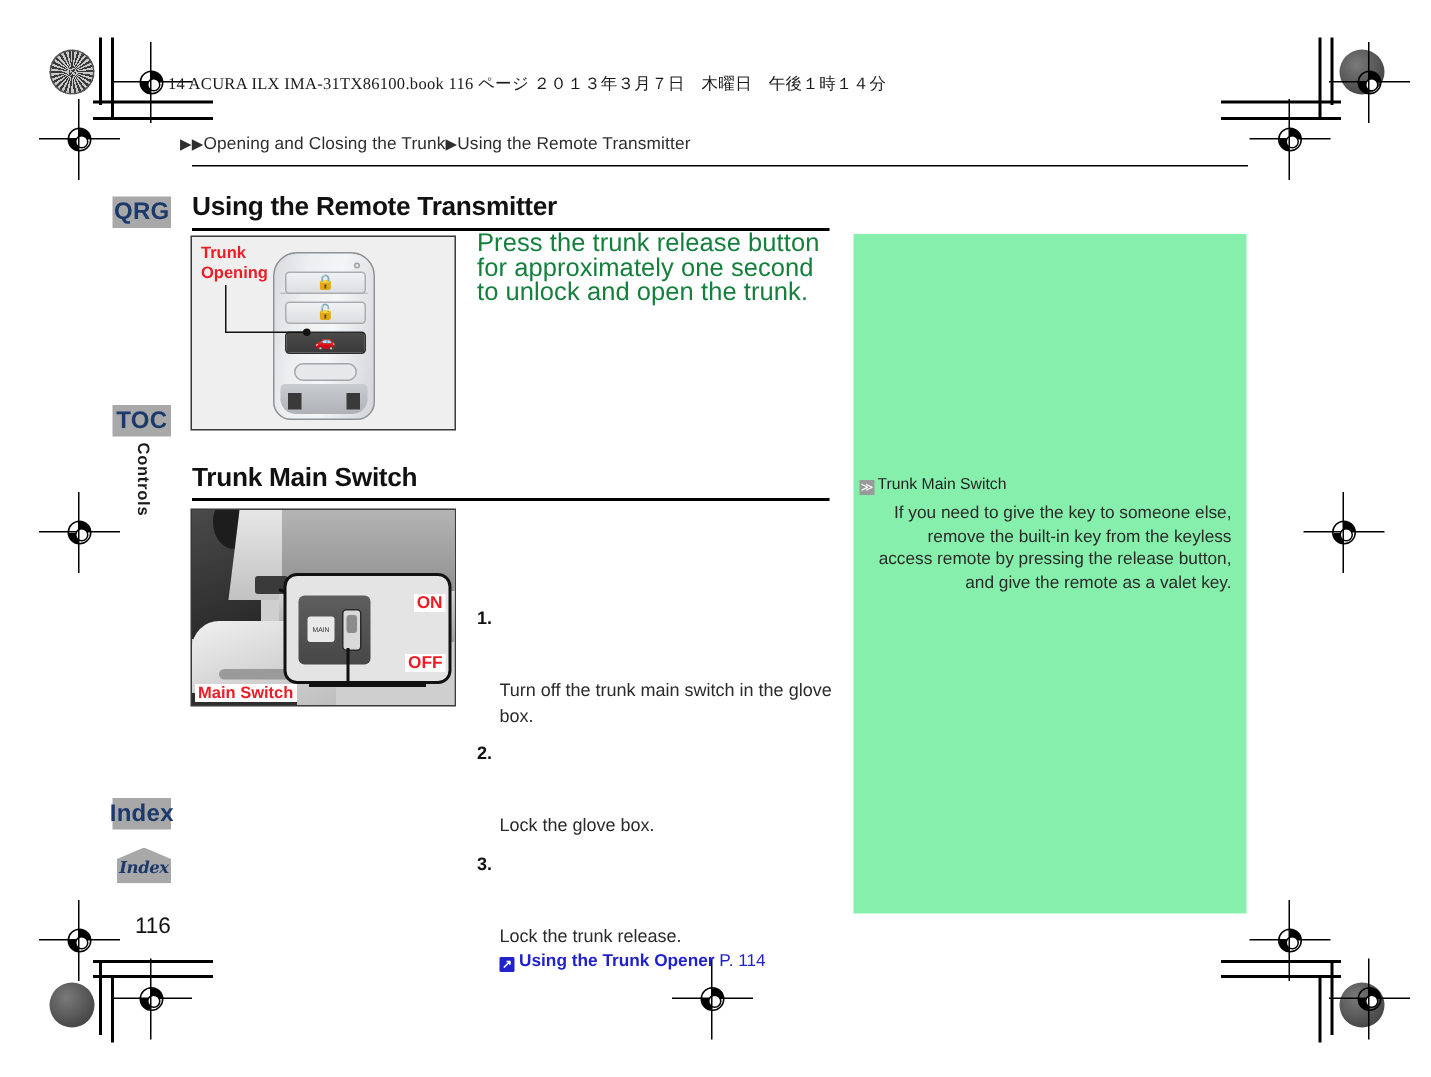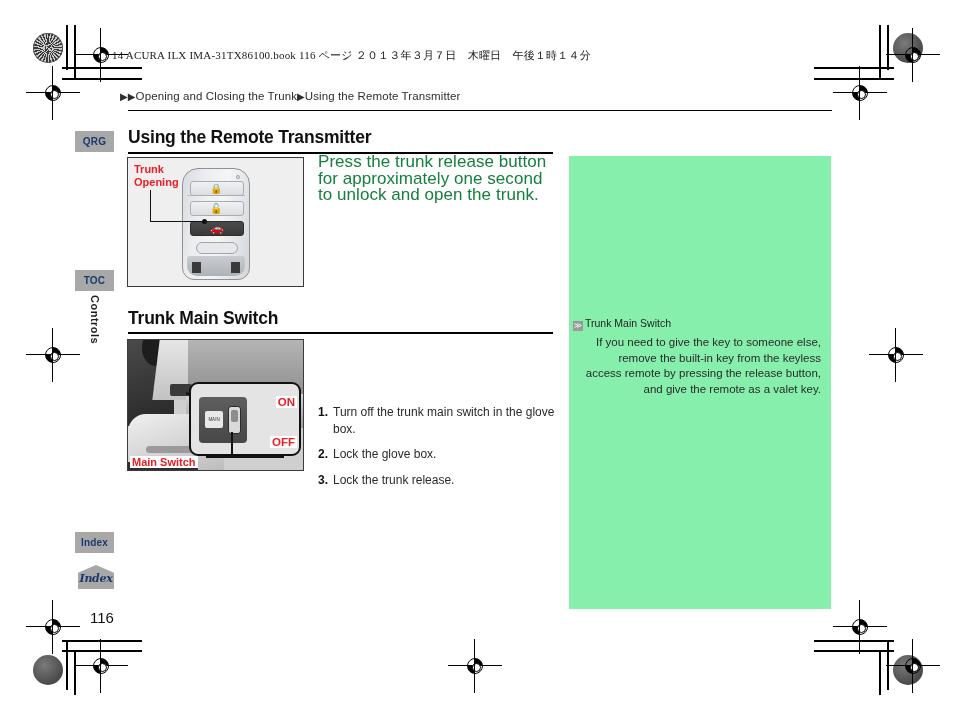--- a/index.html
+++ b/index.html
@@ -51,21 +51,21 @@
     font-size:11.5px; color:#2e2e2e; white-space:nowrap; letter-spacing:.1px;
   }
   .breadcrumb .tri { font-size:10px; color:#2e2e2e; }
   .rule {
     position:absolute; left:128px; top:110px; width:704px; height:1px; background:#000;
   }
 
   
   .tab {
     position:absolute; width:39px; height:21px; background:#a8a8a8;
-    color:#1b3a6b; font-size:10px; font-weight:bold;
+    color:#1b3a6b; font-size:16px; font-weight:bold;
     display:flex; align-items:center; justify-content:center;
     letter-spacing:.2px;
   }
   #tab-qrg { left:75px; top:131px; }
   #tab-toc { left:75px; top:270px; }
   #tab-index{ left:75px; top:532px; width:39px; }
   .vertlabel {
     position:absolute; left:89px; top:295px;
     font-size:11px; color:#1b1b1b; font-weight:600;
     writing-mode: vertical-rl; text-orientation: mixed; letter-spacing:.5px;
@@ -173,21 +173,21 @@
   .body {
     position:absolute; font-size:17px; color:#15803d; line-height:16.5px;
     letter-spacing:.05px;
   }
   #copy-remote { left:318px; top:154px; width:240px; }
   #copy-mainsw { left:318px; top:336px; width:244px; }
 
   .steps { position:absolute; left:318px; top:404px; width:244px; }
   .step { display:flex; font-size:12px; color:#2a2a2a; line-height:16.5px; margin-bottom:9px; }
   .step .num { font-weight:bold; color:#111; width:15px; flex:0 0 15px; }
-  .step .txt { flex:1; }
+  .step .txt { flex:1;margin-top:48px; }
   .ref { margin-top:1px; font-size:11.5px; font-weight:bold; color:#2222cc; white-space:nowrap; }
   .ref .pg { font-weight:normal; color:#2222cc; }
   .refarrow {
     display:inline-block; width:10px; height:10px; background:#2222cc; color:#fff;
     font-size:8px; line-height:10px; text-align:center; vertical-align:-1px;
     margin-right:3px; border-radius:1px;
   }
 
   
   #notepanel {
@@ -370,20 +370,23 @@
       <span class="txt">Turn off the trunk main switch in the glove box.</span>
     </div>
     <div class="step">
       <span class="num">2.</span>
       <span class="txt">Lock the glove box.</span>
     </div>
     <div class="step">
       <span class="num">3.</span>
       <span class="txt">
         <span>Lock the trunk release.</span>
+        <div class="ref">
+          <span class="refarrow">↗</span><span>Using the Trunk Opener</span> <span class="pg">P. 114</span>
+        </div>
       </span>
     </div>
   </div>
 
   <div id="notepanel">
     <div class="note-title">
       <span class="note-chevron">≫</span><span>Trunk Main Switch</span>
     </div>
     <div class="note-body">If you need to give the key to someone else, remove the built-in key from the keyless access remote by pressing the release button, and give the remote as a valet key.</div>
   </div>

